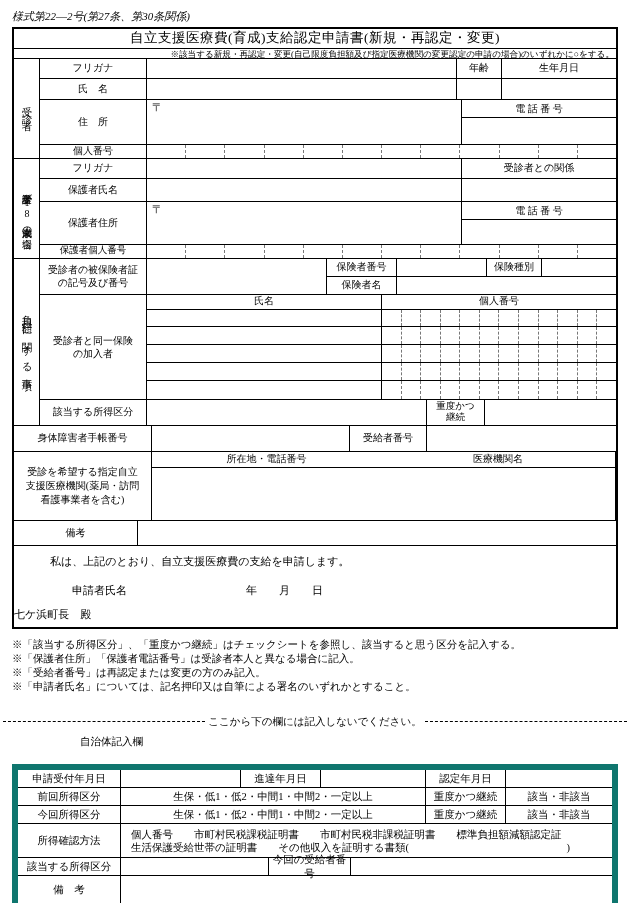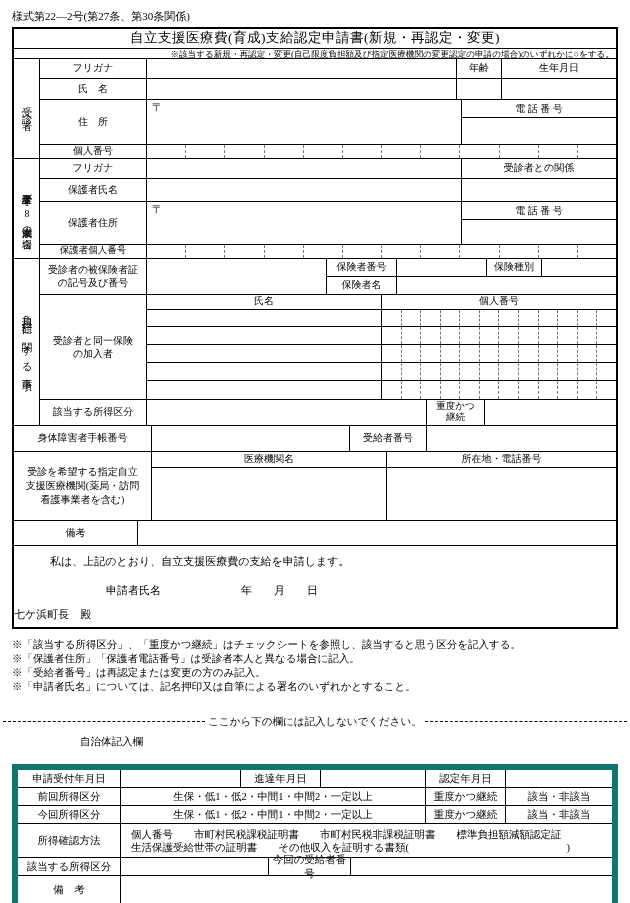--- a/index.html
+++ b/index.html
@@ -2,21 +2,21 @@
 <html><head>
 <meta charset="utf-8">
 <style>
   * { box-sizing: border-box; margin: 0; padding: 0; }
   html,body { width: 630px; background:#fff; }
   body {
     font-family: "Liberation Serif", "DejaVu Serif", serif;
     color:#000; font-size:10px; line-height:1.25;
     width:630px; height:903px; overflow:hidden; padding-top:10px;
   }
-  .form-code { margin:0 0 3px 12px; font-size:11px; }
+  .form-code { margin:0 0 3px 12px; font-size:11px;font-style:italic; }
   
   .mtable { margin:0 12px; border:2px solid #000; width:606px; }
   .trow { display:flex; border-bottom:1px solid #000; }
   .trow.last { border-bottom:none; }
   .c { border-right:1px solid #000; display:flex; align-items:center; }
   .c.nr { border-right:none; }
   .lbl { justify-content:center; text-align:center; }
   .ml { white-space:pre-line; line-height:13px; }
   .title-row { height:20px; display:flex; align-items:center; justify-content:center;
                font-size:13.5px; border-bottom:1px solid #000; letter-spacing:.5px; }
@@ -32,22 +32,22 @@
   .hcell { border-bottom:1px solid #000; display:flex; align-items:center; justify-content:center; }
   .fill { flex:1; }
   .mynum { display:flex; align-items:stretch; }
   .mynum i { flex:1; border-left:1px dashed #777; }
   .mynum i:first-child { border-left:none; }
   .yubin { align-items:flex-start !important; padding:1px 0 0 5px; font-size:11px; }
   
   .decl { height:81px; font-size:11px; padding-top:9px; }
   .decl .l1 { padding-left:36px; }
   .decl .l2 { margin-top:15px; display:flex; }
-  .decl .l2 .a { margin-left:92px; }
-  .decl .l2 .b { margin-left:80px; }
+  .decl .l2 .a { margin-left:58px; }
+  .decl .l2 .b { margin-left:119px; }
   .decl .l3 { margin-top:11px; }
   
   .notes { margin:9px 12px 0; font-size:10.5px; }
   .notes div { line-height:14px; }
   
   .sep { margin:21px 0 0; display:flex; align-items:center; font-size:10.5px; }
   .sep .dash { flex:1; border-top:1px dashed #000; margin:0 3px; }
   .muni-label { margin:7px 0 2px 80px; font-size:10.5px; }
   
   .btable { margin:16px 12px; border:6px solid #0f766e; width:606px; font-size:10.5px; }
@@ -277,26 +277,26 @@
     <div class="c lbl" style="width:138px">身体障害者手帳番号</div>
     <div class="c" style="width:198px"></div>
     <div class="c lbl" style="width:77px">受給者番号</div>
     <div class="c nr fill"></div>
   </div>
 
   <div class="band" style="height:69px">
     <div class="c lbl ml" style="width:138px;line-height:14px">受診を希望する指定自立
 支援医療機関(薬局・訪問
 看護事業者を含む)</div>
+    <div class="col fill">
+      <div class="hcell" style="height:16px">所在地・電話番号</div>
+      <div class="fill"></div>
+    </div>
     <div class="col" style="width:235px;border-right:1px solid #000">
       <div class="hcell" style="height:16px">医療機関名</div>
-      <div class="fill"></div>
-    </div>
-    <div class="col fill">
-      <div class="hcell" style="height:16px">所在地・電話番号</div>
       <div class="fill"></div>
     </div>
   </div>
 
   <div class="band" style="height:25px">
     <div class="c lbl" style="width:124px">備考</div>
     <div class="c nr fill"></div>
   </div>
 
   <div class="band last decl" style="display:block">

